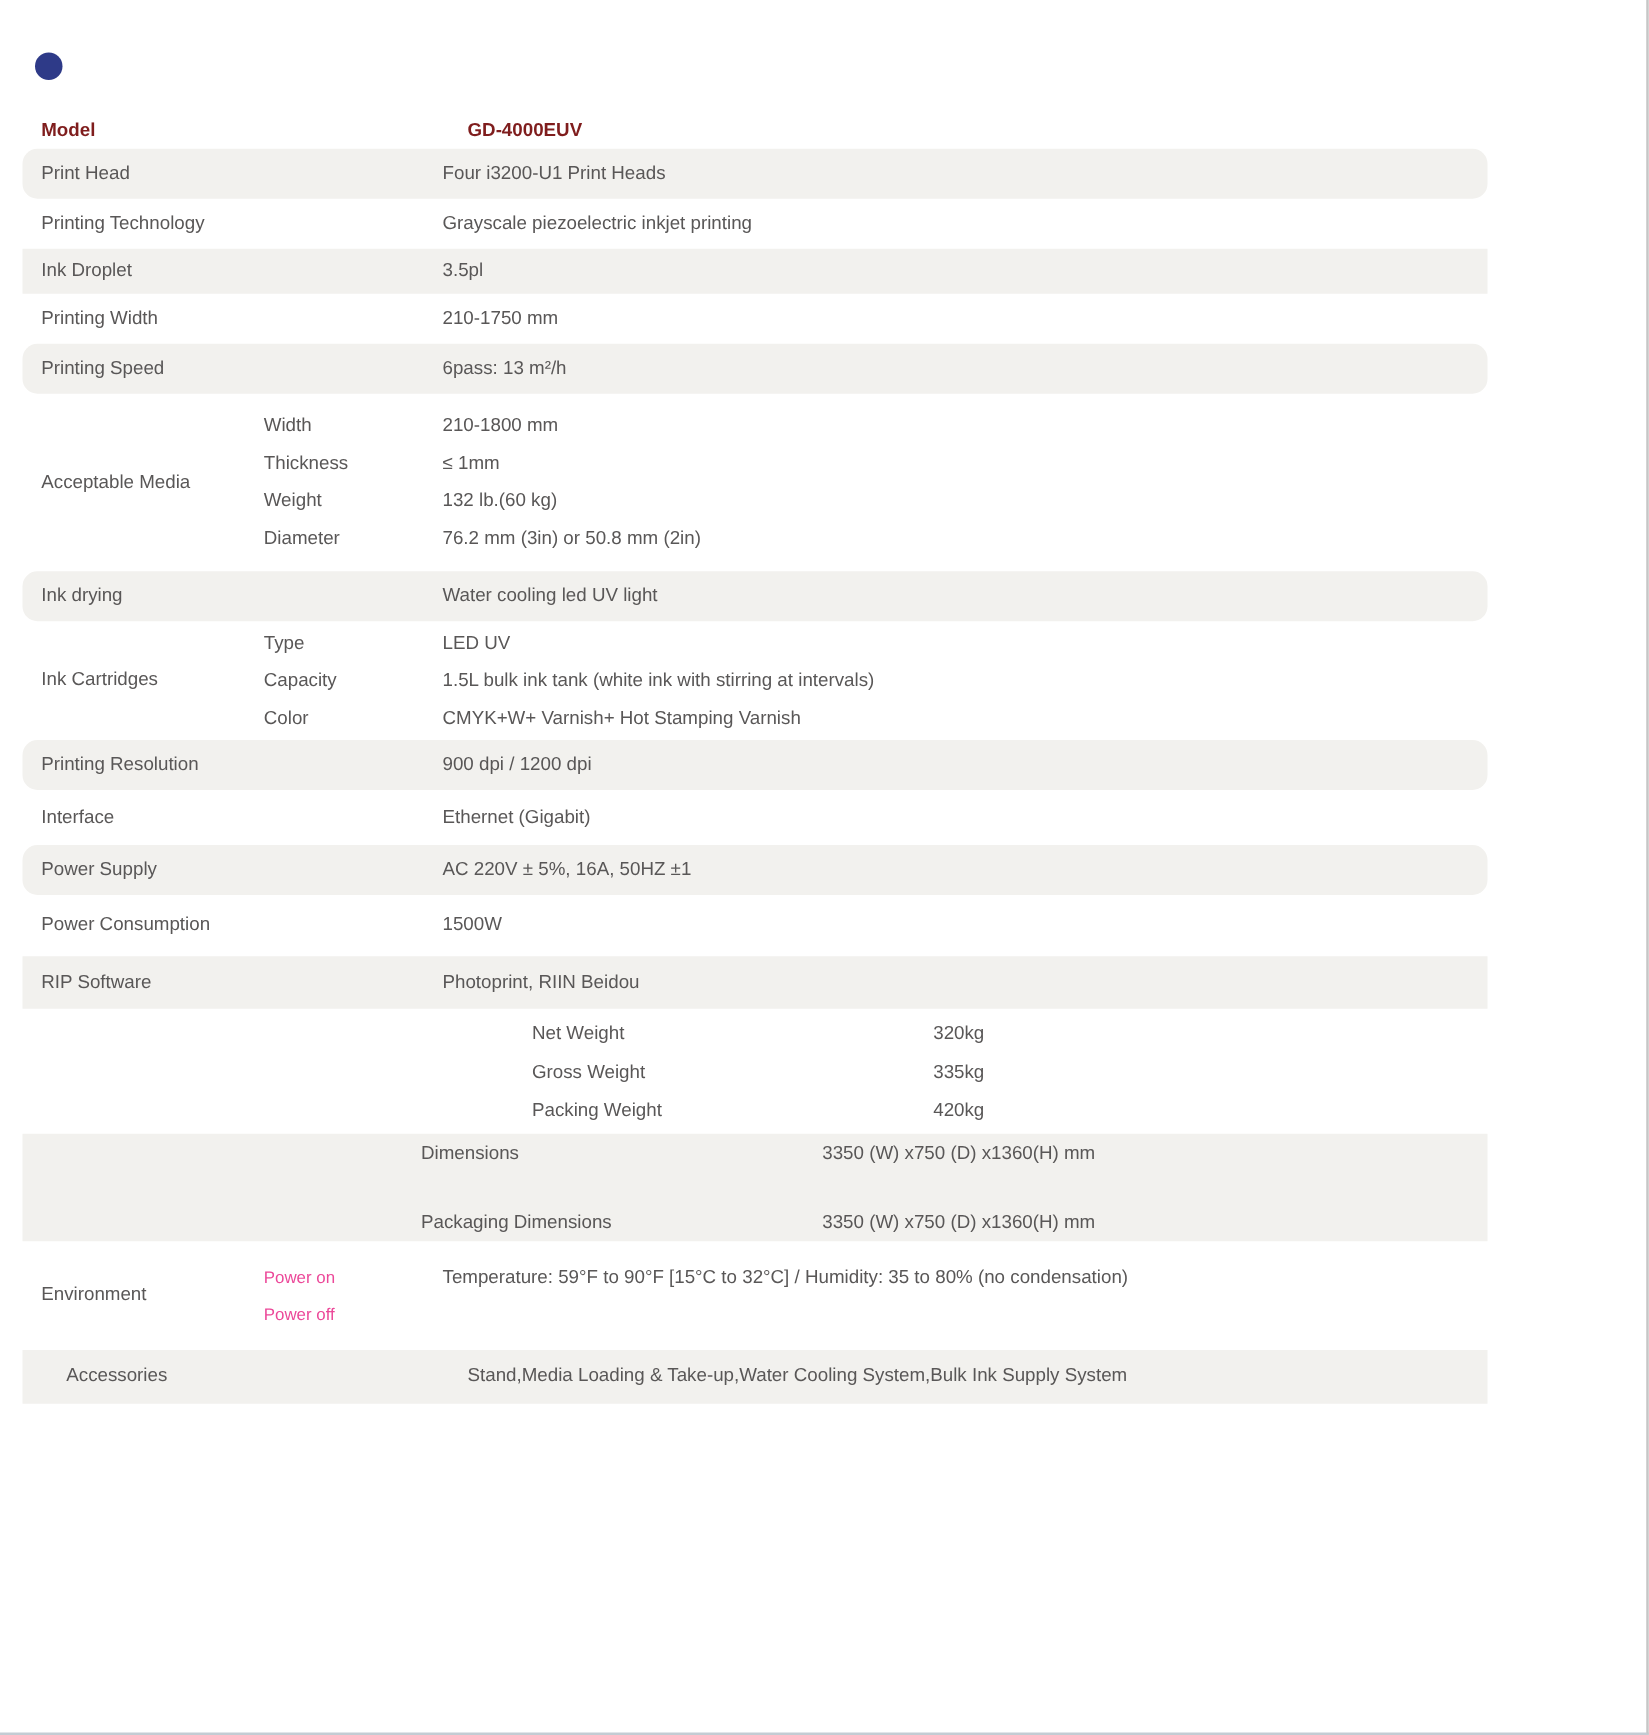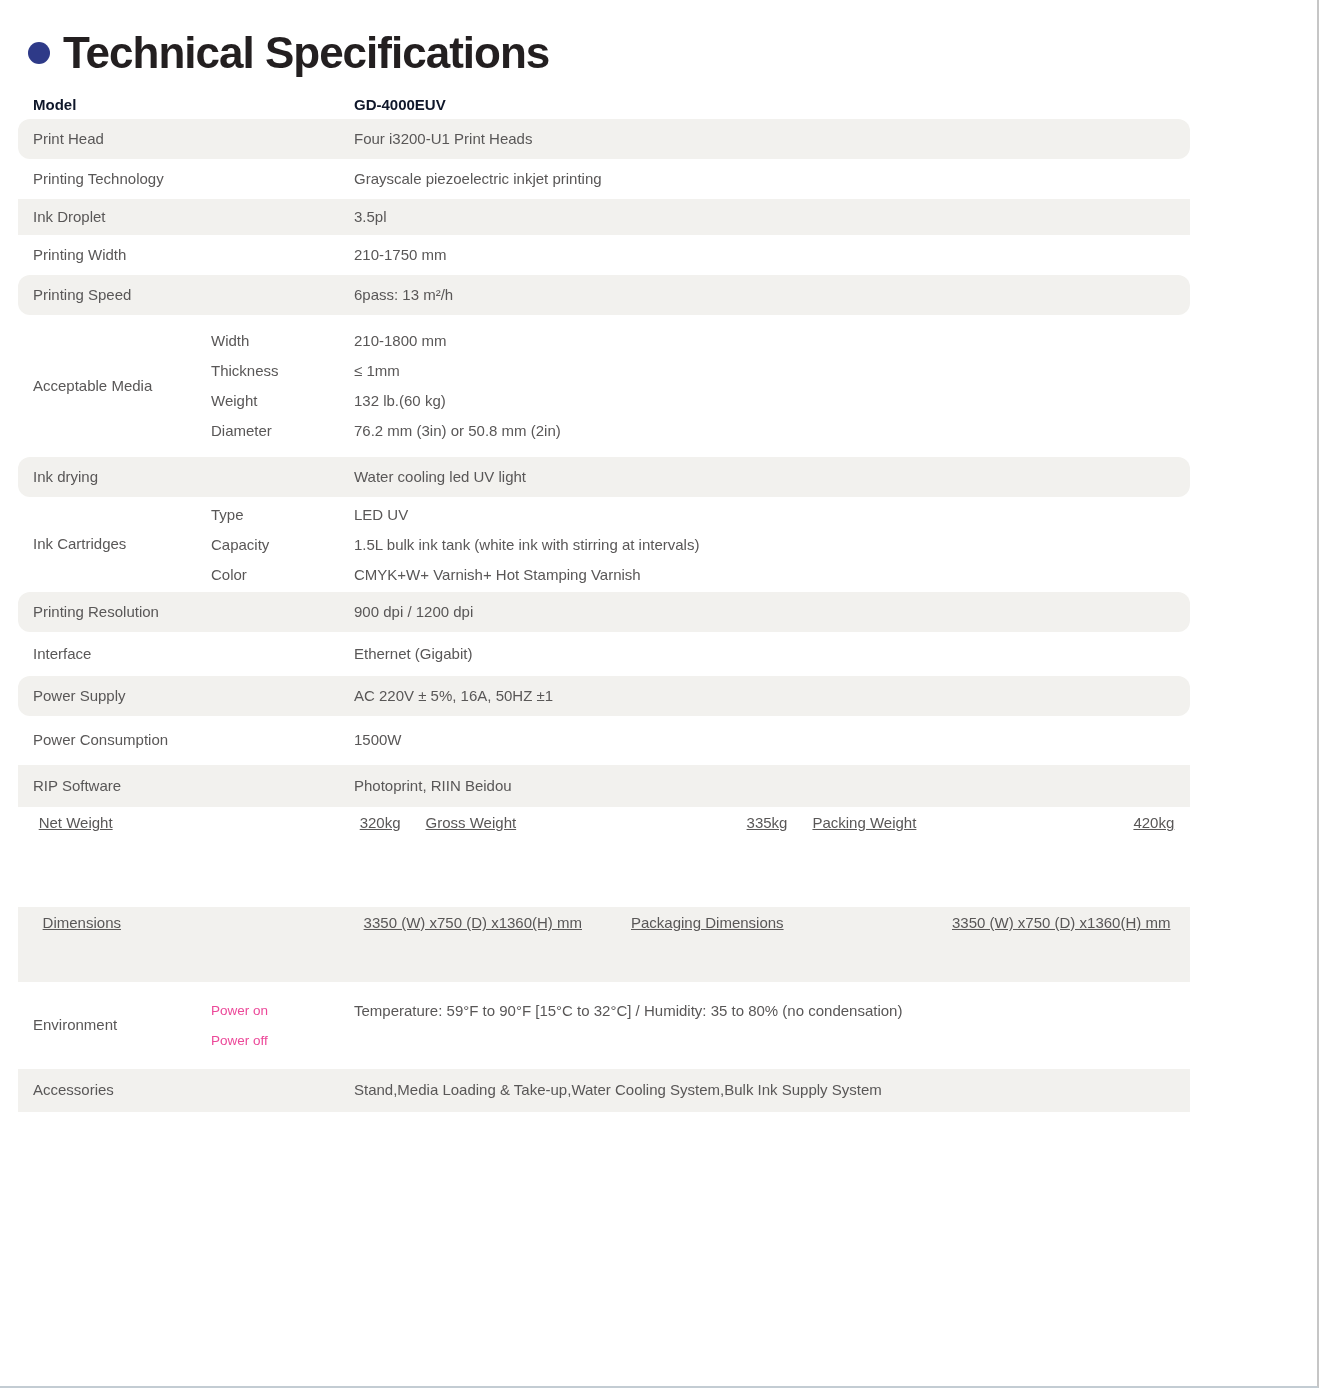--- a/index.html
+++ b/index.html
@@ -68,47 +68,46 @@
     display: flex;
     flex-direction: column;
     justify-content: flex-end;
   }
   .subline { display: flex; line-height: 30px; }
   .c-subname { flex: 0 0 143px; }
   .c-subvalue { flex: 1; padding-right: 10px; }
   .subline.small .c-subname { font-size: 13.5px; color: #ec4899; }
 
   
-  .row.multi { flex-direction: row; justify-content: center; align-items: flex-start; text-decoration: underline; }
+  .row.multi { flex-direction: column; justify-content: center; align-items: center; }
   .row.multi .line { display: flex; line-height: 31px; }
 
-  .bold-row { font-weight: bold; color: #0f172a; }
+  .bold-row { font-weight: bold; color: #7f1d1d; gap: 20px; }
 
   
   .h27  { min-height: 27px; }
   .h36  { min-height: 36px; }
   .h40  { min-height: 40px; border-radius: 12px; }
   .h42  { min-height: 42px; }
-  .h43  { min-height: 43px; }
+  .h43  { min-height: 43px; padding-left: 20px; }
   .h44  { min-height: 44px; }
   .h49  { min-height: 49px; }
   .h75  { min-height: 75px; gap: 24px; }
   .h87  { min-height: 87px; }
   .h95  { min-height: 95px; }
   .h100 { min-height: 100px; }
   .h142 { min-height: 142px; }
 </style>
 </head>
 <body>
 
 <div class="page">
 
   <div class="title-row">
     <span class="bullet"></span>
-    <h1 class="page-title">Technical Specifications</h1>
   </div>
 
   <div class="spec-table">
 
     <div class="row h27 bold-row">
       <div class="c-label">Model</div>
       <div class="c-value">GD-4000EUV</div>
     </div>
 
     <div class="row h40">

